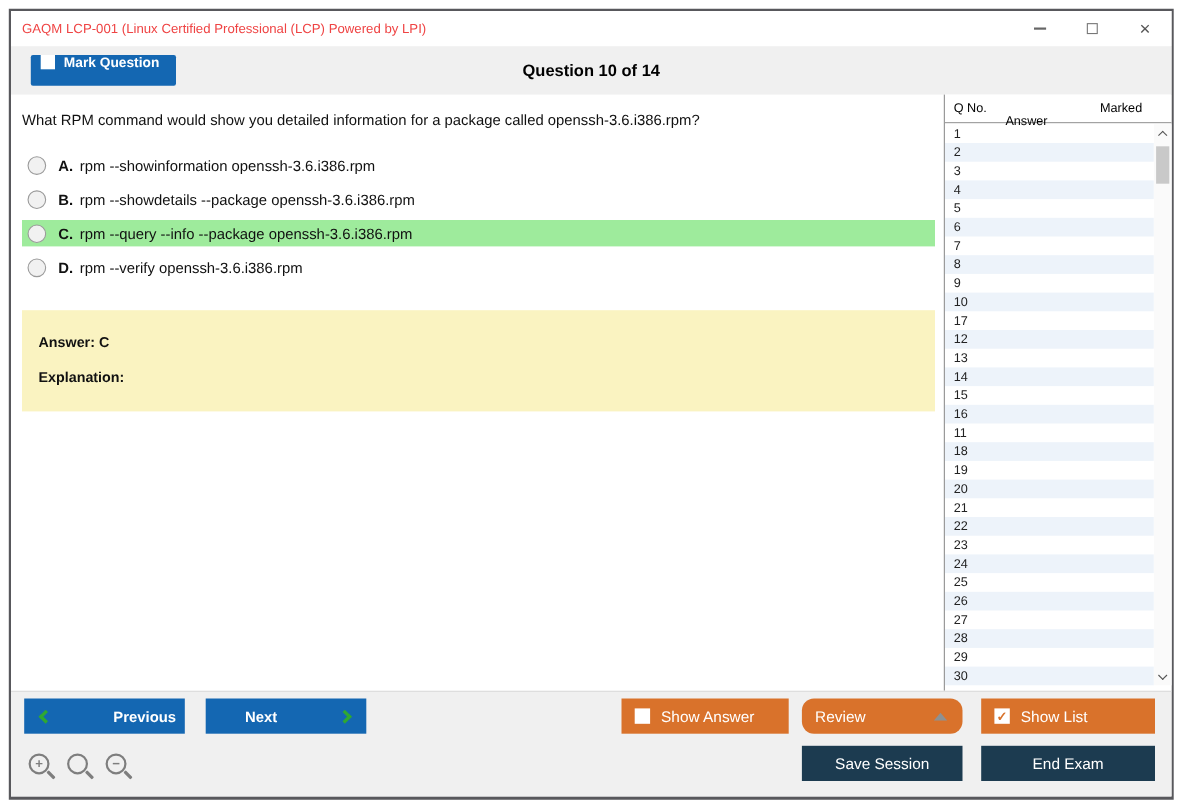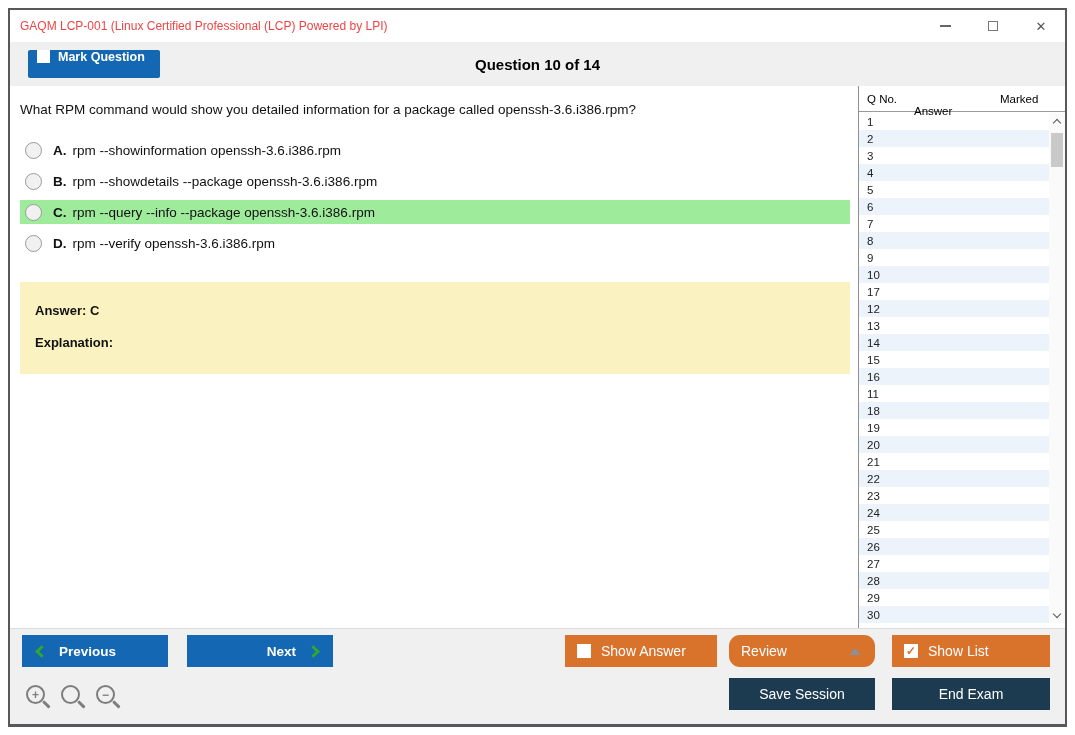--- a/index.html
+++ b/index.html
@@ -60,21 +60,21 @@
   .c1 { width:47px; padding-left:8px; } .c2 { width:75px; } .c3 { flex:1; }
   .scrollbar { position:absolute; top:27px; right:0; width:16px; bottom:5px; background:#fafafa; }
   .sb-btn { position:absolute; left:0; right:0; height:16px; display:flex; align-items:center; justify-content:center; cursor:pointer; }
   .sb-up { top:0; } .sb-down { bottom:0; }
   .chev-up { width:6px; height:6px; border-top:1.6px solid #555; border-right:1.6px solid #555; transform:rotate(-45deg); margin-top:3px; }
   .chev-down { width:6px; height:6px; border-bottom:1.6px solid #555; border-right:1.6px solid #555; transform:rotate(45deg); margin-bottom:3px; }
   .sb-thumb { position:absolute; top:20px; left:2px; right:2px; height:34px; background:#c9c9c9; cursor:pointer; }
   
   .footer { flex:0 0 96px; background:#f0f0f0; border-top:1px solid #dcdcdc; position:relative; }
   .btn { position:absolute; height:32px; display:flex; align-items:center; color:#fff; cursor:pointer; }
-  .btn-blue { background:#1467b2; font-weight:bold; font-size:13.5px; }
+  .btn-blue { background:#1467b2; font-weight:bold; font-size:13.5px;gap:44px; }
   .btn-orange { background:#d9722b; font-size:14px; }
   .btn-navy { background:#1c3b50; font-size:14px; justify-content:center; }
   #prev { left:12px; top:6px; width:146px; padding-left:15px; }
   #next { left:177px; top:6px; width:146px; justify-content:flex-end; padding-right:15px; }
   .gchev-left { width:9px; height:9px; border-left:3px solid #2fa832; border-bottom:3px solid #2fa832; transform:rotate(45deg); margin-right:13px; }
   .gchev-right { width:9px; height:9px; border-top:3px solid #2fa832; border-right:3px solid #2fa832; transform:rotate(45deg); margin-left:13px; }
   #show-answer { left:555px; top:6px; width:152px; padding-left:12px; }
   #review { left:719px; top:6px; width:146px; padding:0 14px 0 12px; justify-content:space-between;border-radius:11px; }
   #show-list { left:882px; top:6px; width:158px; padding-left:12px; }
   #save-session { left:719px; top:49px; width:146px; }

